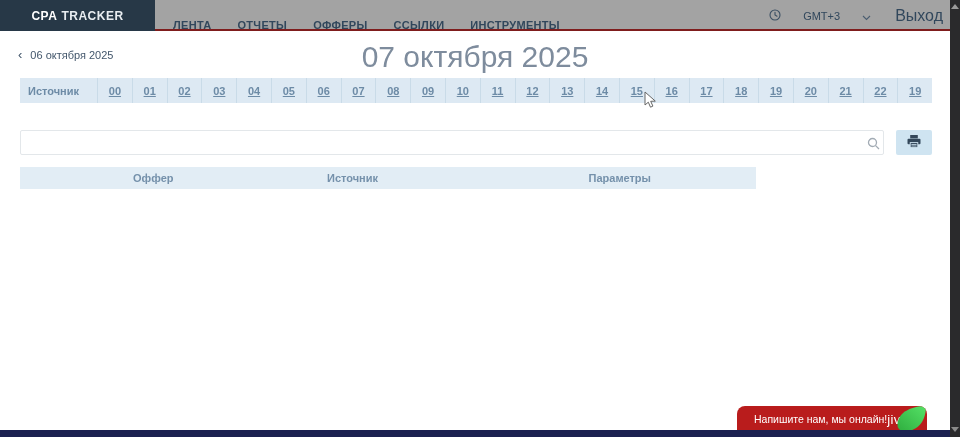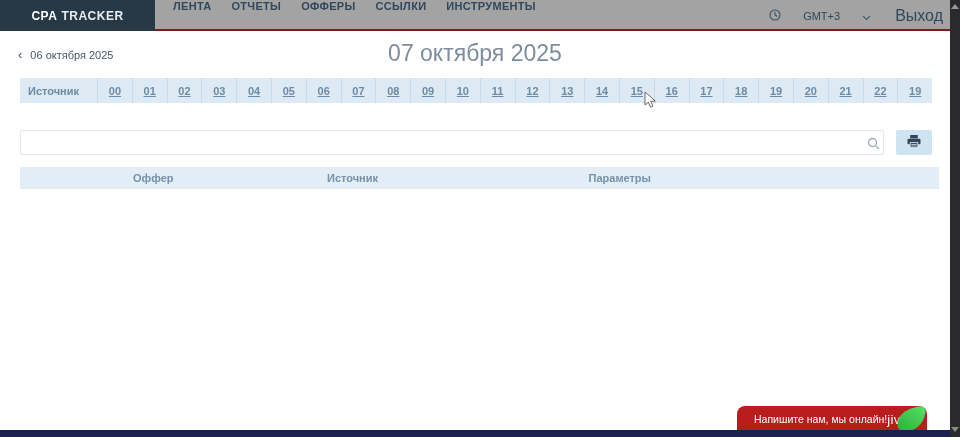--- a/index.html
+++ b/index.html
@@ -4,45 +4,45 @@
 <style>
   * { margin:0; padding:0; box-sizing:border-box; }
   html,body { width:960px; height:437px; overflow:hidden; }
   body { font-family:"Liberation Sans", sans-serif; background:#ffffff; position:relative; }
 
   
   .navbar { position:absolute; left:0; top:0; width:960px; height:31px; background:#a3a3a3; border-bottom:2px solid #7f1d1d; }
   .logo-block { position:absolute; left:0; top:0; width:155px; height:31px; background:#273847; color:#fff; display:flex; align-items:center; justify-content:center; font-size:12px; letter-spacing:.5px; cursor:default; }
   .logo-bold { font-weight:700; margin-right:4px; }
   .logo-rest { font-weight:700; color:#e8edf1; }
-  .menu { position:absolute; left:173px; top:0; height:31px; display:flex; align-items:flex-start; gap:20px; }
+  .menu { position:absolute; left:173px; top:0; height:31px; display:flex; align-items:flex-end; gap:26px; }
   .menu-item { font-size:11px; font-weight:600; color:#31475c; letter-spacing:.3px; cursor:pointer; white-space:nowrap; }
   .nav-right { position:absolute; right:17px; top:0; height:31px; display:flex; align-items:center; }
   .tz-control { display:flex; align-items:center; gap:22px; cursor:pointer; }
   .tz-label { font-size:11px; color:#31475c; }
   .logout { font-size:16px; color:#31475c; margin-left:24px; cursor:pointer; }
 
   
   .prev-date { position:absolute; left:18px; top:48px; display:flex; align-items:center; gap:8px; font-size:11px; color:#42566b; cursor:pointer; }
   .prev-chevron { font-size:13px; color:#42566b; line-height:1; }
-  .page-title { position:absolute; left:0; top:40px; width:950px; text-align:center; font-size:23px; font-weight:400; color:#7e8c9d; }
+  .page-title { position:absolute; left:0; top:40px; width:950px; text-align:center; font-size:30px; font-weight:400; color:#7e8c9d; }
 
   
   .hour-row { position:absolute; left:20px; top:78px; width:912px; height:25px; background:#dde9f3; display:flex; align-items:stretch; font-size:11px; font-weight:600; color:#6d8ba6; }
   .hour-source { width:77px; display:flex; align-items:center; padding-left:8px; }
   .hour-cells { flex:1; display:flex;text-decoration:underline; }
   .hour-cell { flex:1; display:flex; align-items:center; justify-content:center; border-left:1px solid #c9dbe8; }
 
   
   .search-input { position:absolute; left:20px; top:130px; width:864px; height:25px; border:1px solid #e3e7ea; border-radius:2px; background:#fff; padding:0 28px 0 8px; font-size:12px; color:#33475a; outline:none; font-family:"Liberation Sans", sans-serif; }
   .search-icon { position:absolute; left:867px; top:136px; width:13px; height:13px; }
   .print-button { position:absolute; left:896px; top:130px; width:36px; height:25px; background:#cfe4f1; border:none; border-radius:2px; display:flex; align-items:center; justify-content:center; cursor:pointer; }
 
   
-  .table-header { position:absolute; left:20px; top:167px; width:919px; height:22px; background:#e2edf5; display:flex; align-items:center; font-size:11px; font-weight:700; color:#7591ab; }
+  .table-header { position:absolute; left:20px; top:167px; width:736px; height:22px; background:#e2edf5; display:flex; align-items:center; font-size:11px; font-weight:700; color:#7591ab; }
   .th-empty { width:113px; }
   .th-offer { width:194px; }
   .th-source { width:246px; }
   .th-campaign { flex:1; }
   .th-params { width:102px; text-align:right; padding-right:24px; }
 
   
   .chat-widget { position:absolute; left:737px; top:406px; width:190px; height:26px; background:#b91c1c; border-radius:8px 8px 0 0; display:flex; align-items:center; z-index:5; cursor:pointer; overflow:hidden; }
   .chat-message { font-size:10.5px; color:#ffffff; padding-left:17px; white-space:nowrap; }
   .chat-brand { font-size:13px; color:#ffffff; font-weight:500; margin-left:auto; margin-right:38px; letter-spacing:.3px; }

